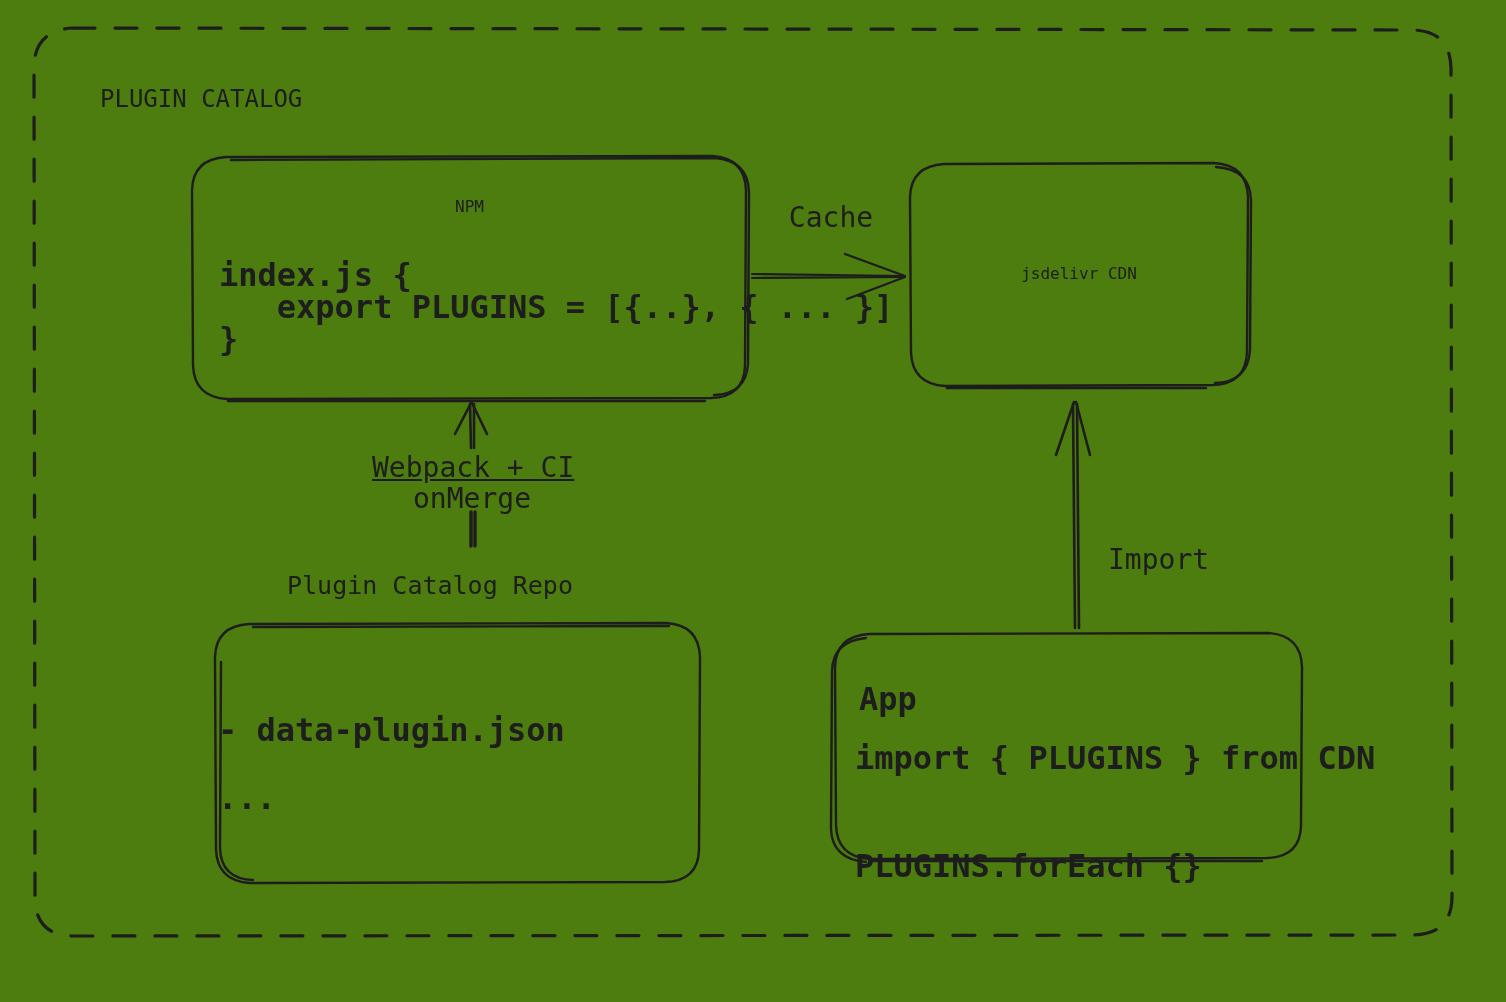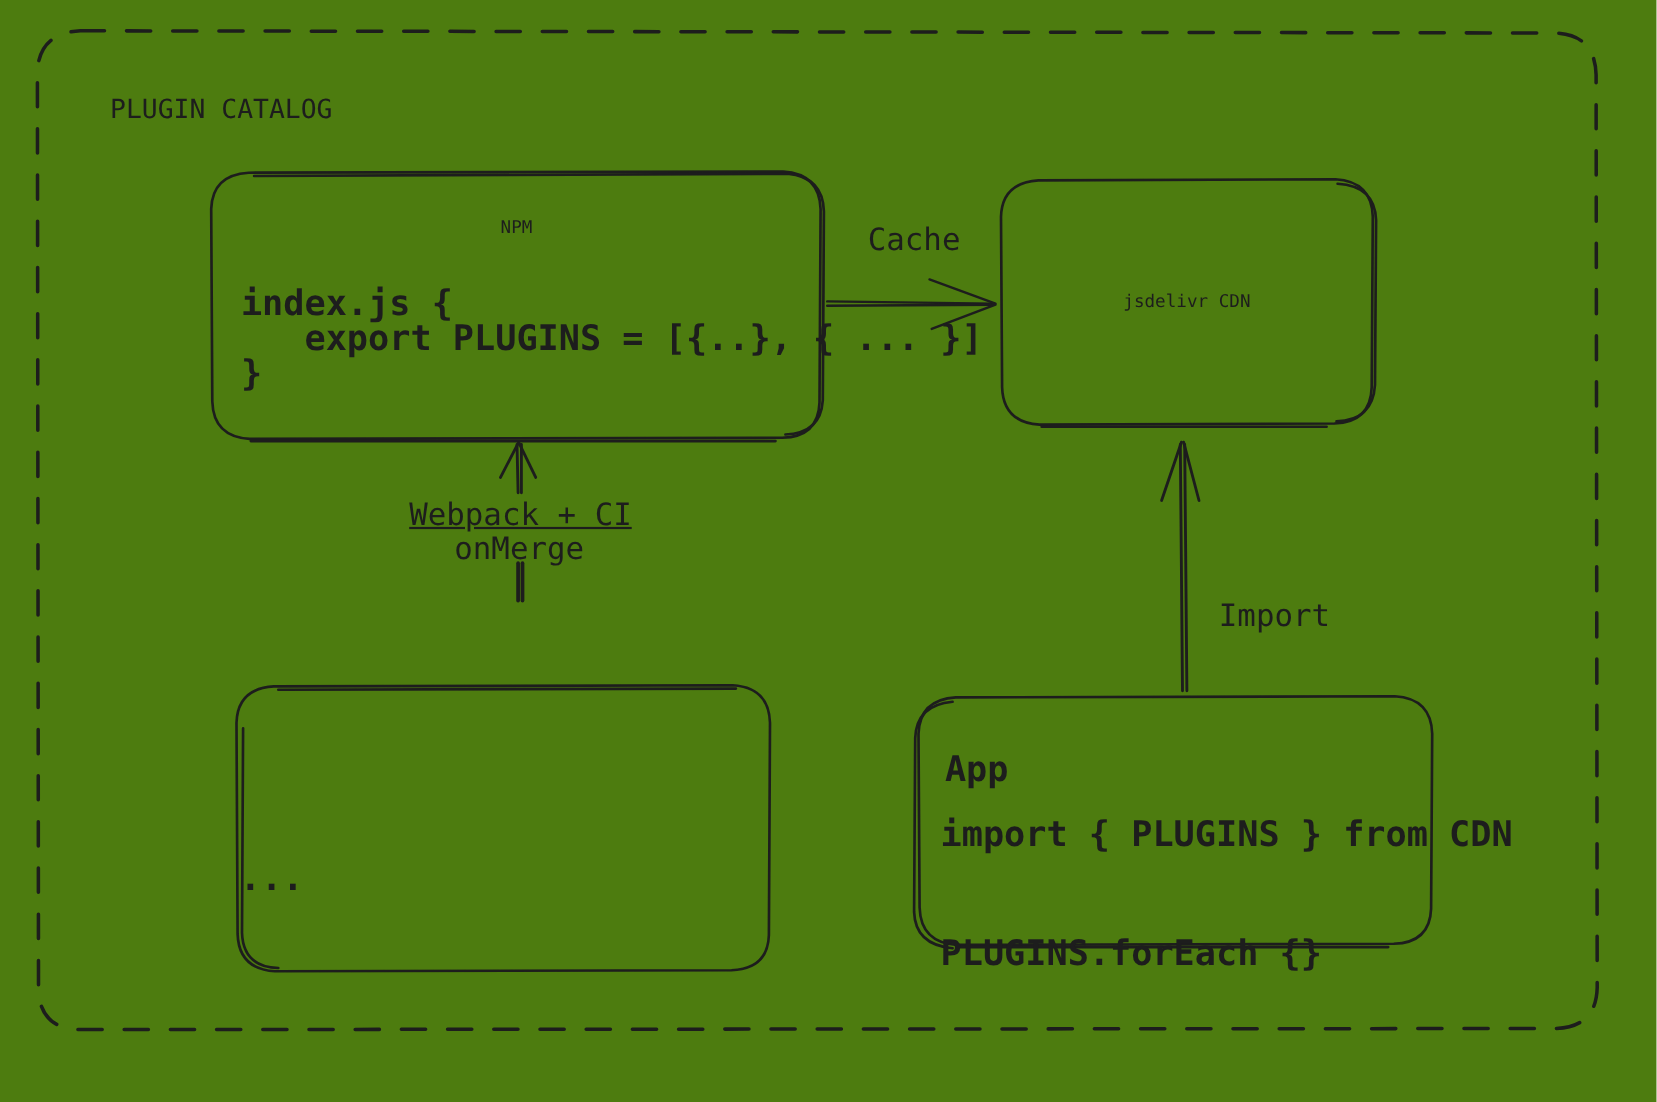--- a/index.html
+++ b/index.html
@@ -128,21 +128,23 @@
   <div class="txt code" style="left:219px; top:285px;">   export PLUGINS = [{..}, { ... }]</div>
   <div class="txt code" style="left:219px; top:317px;">}</div>
 
   <div class="txt box-title-center" style="left:910px; top:263px; width:338px;">jsdelivr CDN</div>
 
   <div class="txt edge-label" style="left:788px; top:198px; width:86px;">Cache</div>
 
   <div class="txt edge-label" style="left:372px; top:448px; width:200px;text-decoration:underline;">Webpack + CI</div>
   <div class="txt edge-label" style="left:372px; top:479px; width:200px;">onMerge</div>
 
+  <div class="txt section-label" style="left:287px; top:568px;">Plugin Catalog Repo</div>
 
+  <div class="txt code" style="left:218px; top:708px;">- data-plugin.json</div>
   <div class="txt code" style="left:218px; top:776px;">...</div>
 
   <div class="txt code" style="left:859px; top:677px;">App</div>
   <div class="txt code" style="left:855px; top:736px;">import { PLUGINS } from CDN</div>
   <div class="txt code" style="left:855px; top:800px;margin-top:44px;">PLUGINS.forEach {}</div>
 
   <div class="txt edge-label" style="left:1108px; top:518px; width:100px;margin-top:22px;">Import</div>
 
   <div class="hit" style="left:192px; top:156px; width:557px; height:245px;"></div>
   <div class="hit" style="left:910px; top:163px; width:342px; height:226px;"></div>

